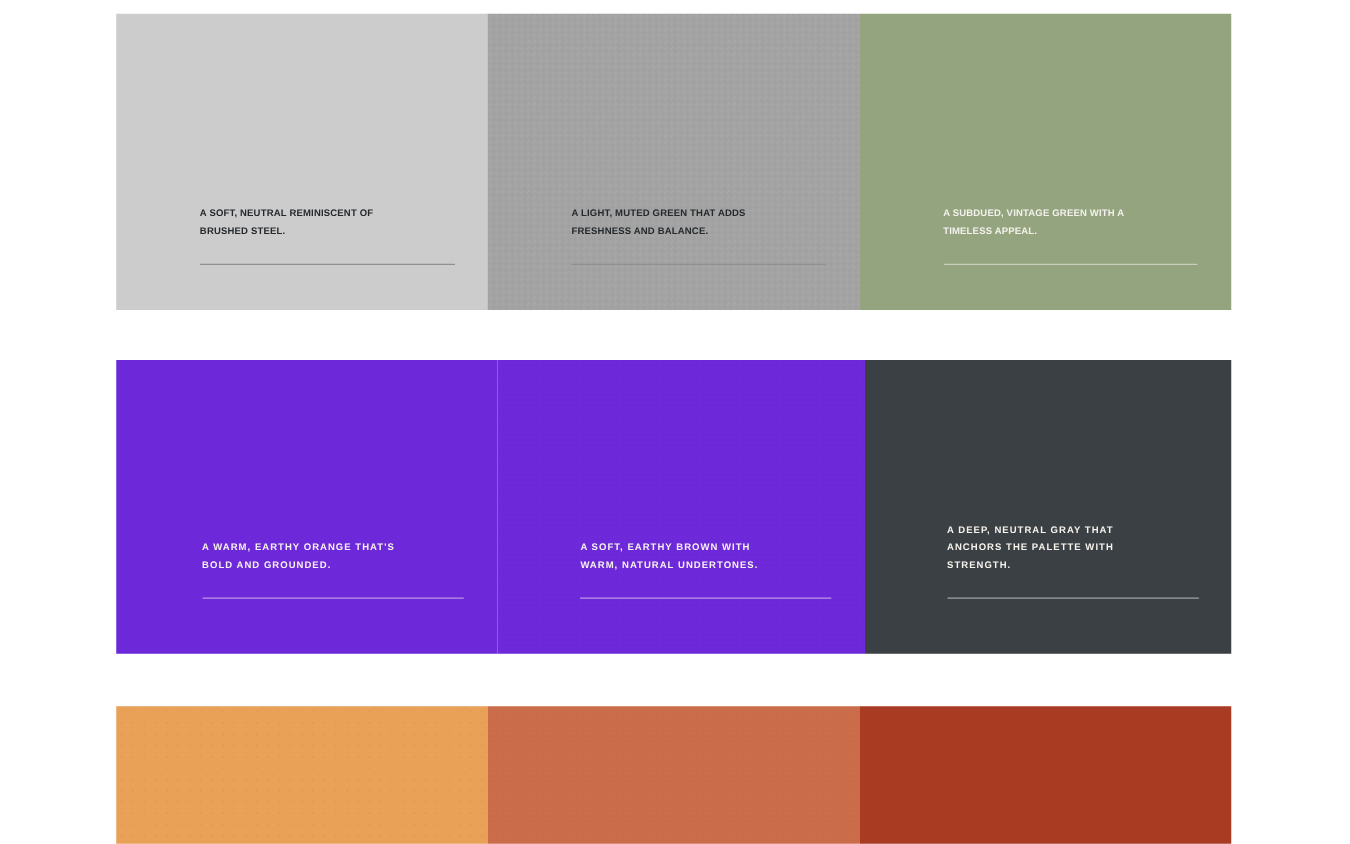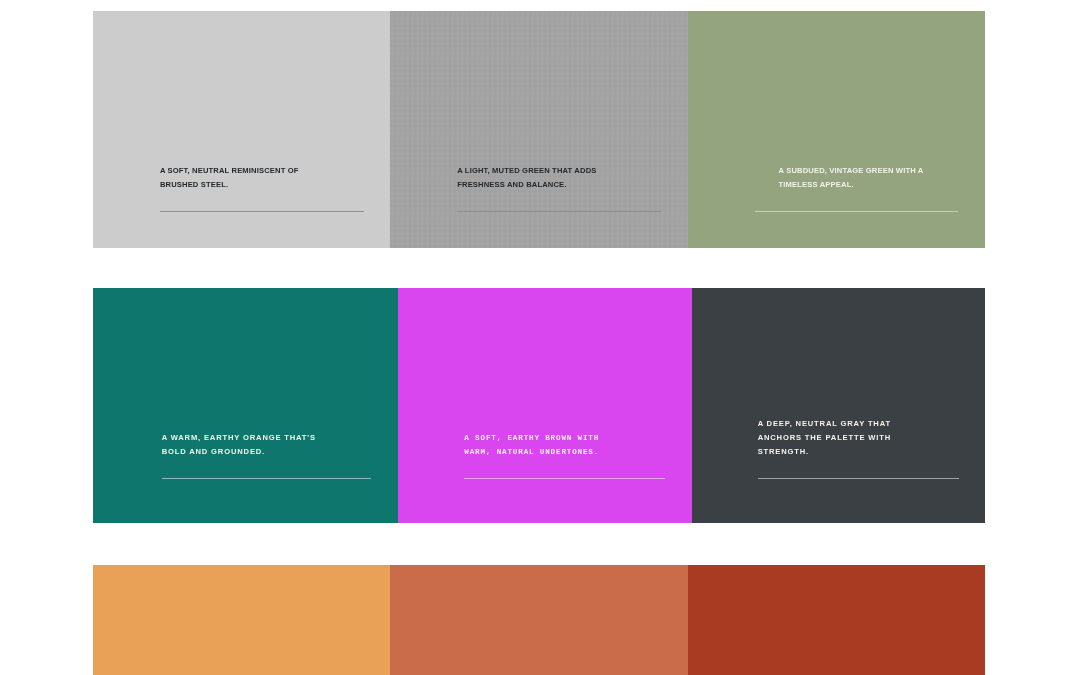--- a/index.html
+++ b/index.html
@@ -92,21 +92,21 @@
 
   .caption-rule {
     margin-top: 19px;
     height: 1px;
     width: 100%;
   }
 
   .dark-type .caption-text { color: #24292c; letter-spacing: 0.02em; }
   .dark-type .caption-rule { background: #8e9092; }
 
-  .light-type .caption-text { color: #f4f1ec; letter-spacing: 0.02em; margin-left: 24px; }
+  .light-type .caption-text { color: #f4f1ec; letter-spacing: 0.02em; }
   .light-type .caption-rule { background: rgba(244,241,236,0.55); }
 
   .light-type-wide .caption-text { color: #f6f2ec; letter-spacing: 0.11em; margin-top: 24px; }
   .light-type-wide .caption-rule { background: rgba(246,242,236,0.55); }
 </style>
 </head>
 <body style="background-color: rgb(255, 255, 255);">
 
 <div id="palette-board">
 
@@ -136,30 +136,30 @@
         <p class="caption-text">A SUBDUED, VINTAGE GREEN WITH A
 TIMELESS APPEAL.</p>
         <div class="caption-rule"></div>
       </div>
     </div>
 
   </div>
 
   <div class="palette-row" id="row-2">
 
-    <div class="swatch light-type-wide" style="background-color: #0f766e; padding-left: 12px;">
+    <div class="swatch light-type-wide" style="background-color: #6d28d9; padding-left: 12px;">
       <div class="swatch-texture"></div>
       <div class="swatch-caption caption-bottom">
         <p class="caption-text">A WARM, EARTHY ORANGE THAT'S
 BOLD AND GROUNDED.</p>
         <div class="caption-rule"></div>
       </div>
     </div>
 
-    <div class="swatch light-type-wide texture-noise" style="background-color: #d946ef; font-family: Liberation Mono, monospace;">
+    <div class="swatch light-type-wide texture-noise" style="background-color: #6d28d9;">
       <div class="swatch-texture"></div>
       <div class="swatch-caption caption-bottom">
         <p class="caption-text">A SOFT, EARTHY BROWN WITH
 WARM, NATURAL UNDERTONES.</p>
         <div class="caption-rule"></div>
       </div>
     </div>
 
     <div class="swatch light-type-wide" style="background-color: rgb(58, 64, 68);">
       <div class="swatch-texture"></div>

